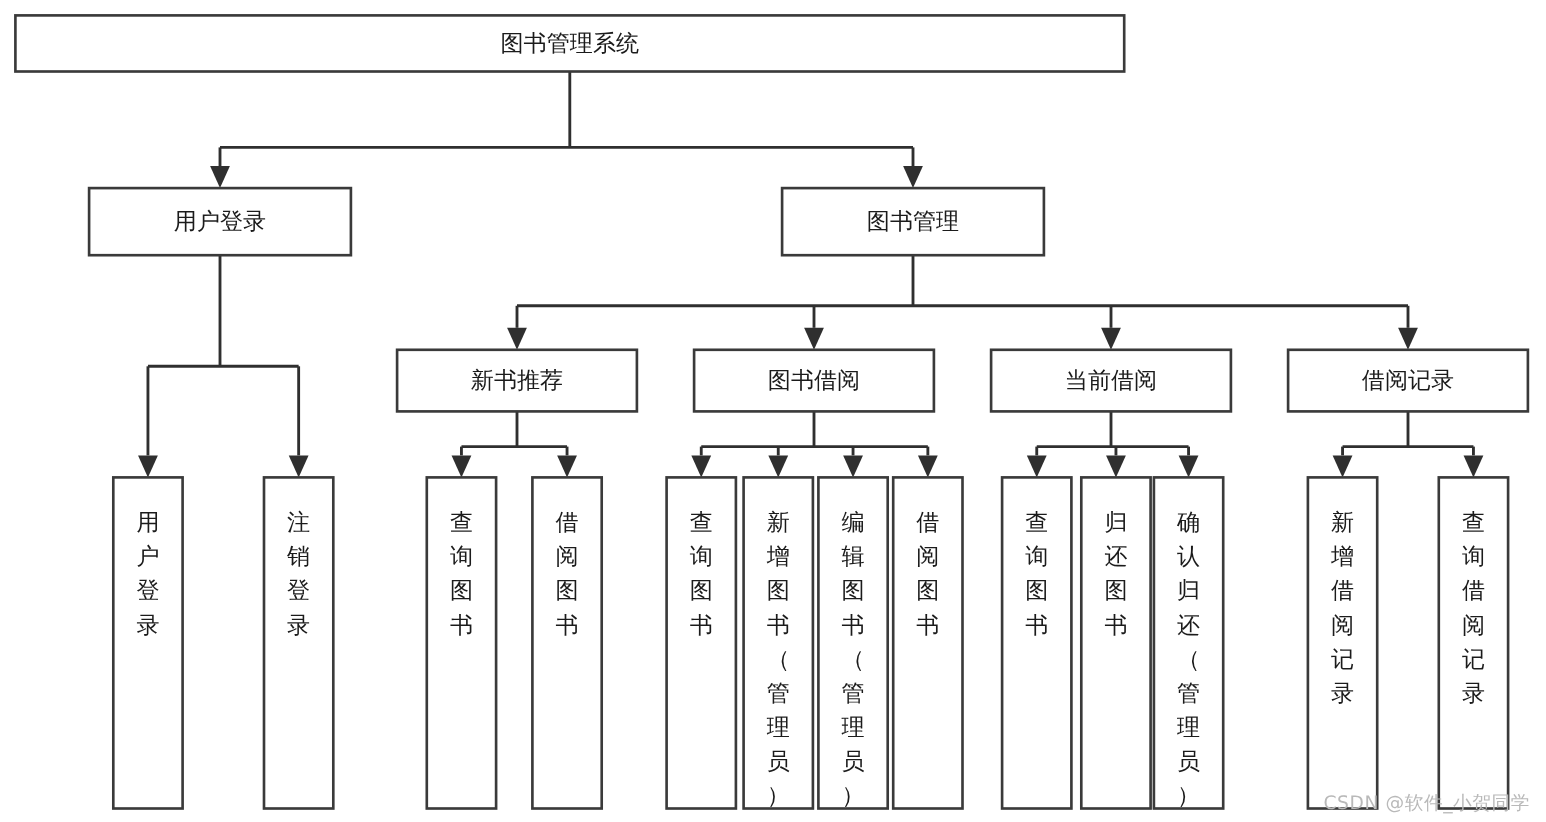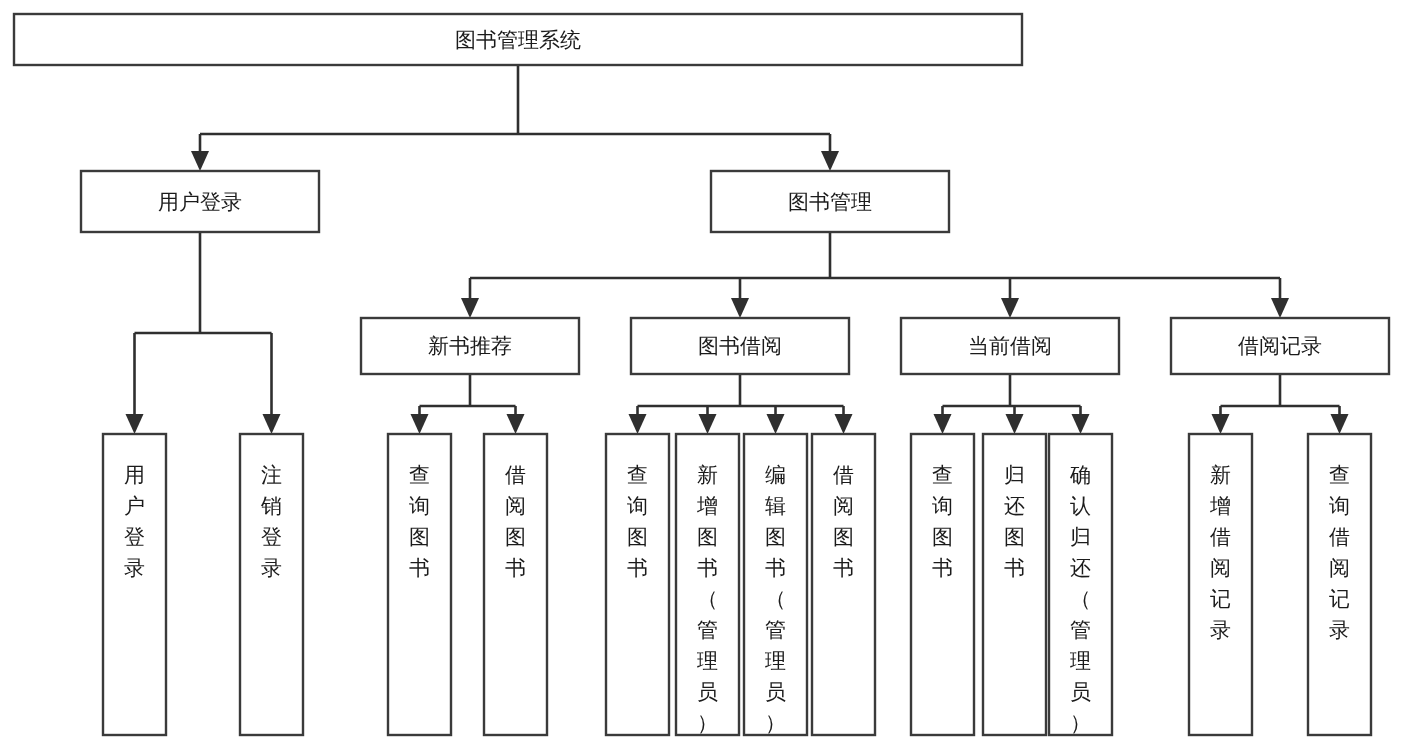--- a/index.html
+++ b/index.html
@@ -217,13 +217,14 @@
         <g>
           <rect x="1189" y="434" width="63" height="301" class="node-box"></rect>
           <text x="1220.5" y="482" class="node-label-v"><tspan x="1220.5" dy="0">新</tspan><tspan x="1220.5" dy="31">增</tspan><tspan x="1220.5" dy="31">借</tspan><tspan x="1220.5" dy="31">阅</tspan><tspan x="1220.5" dy="31">记</tspan><tspan x="1220.5" dy="31">录</tspan></text>
         </g>
         <g>
           <rect x="1308" y="434" width="63" height="301" class="node-box"></rect>
           <text x="1339.5" y="482" class="node-label-v"><tspan x="1339.5" dy="0">查</tspan><tspan x="1339.5" dy="31">询</tspan><tspan x="1339.5" dy="31">借</tspan><tspan x="1339.5" dy="31">阅</tspan><tspan x="1339.5" dy="31">记</tspan><tspan x="1339.5" dy="31">录</tspan></text>
         </g>
       </g>
   </svg>
+  <div class="watermark">CSDN @软件_小贺同学</div>
 </div>
 
 </body></html>

